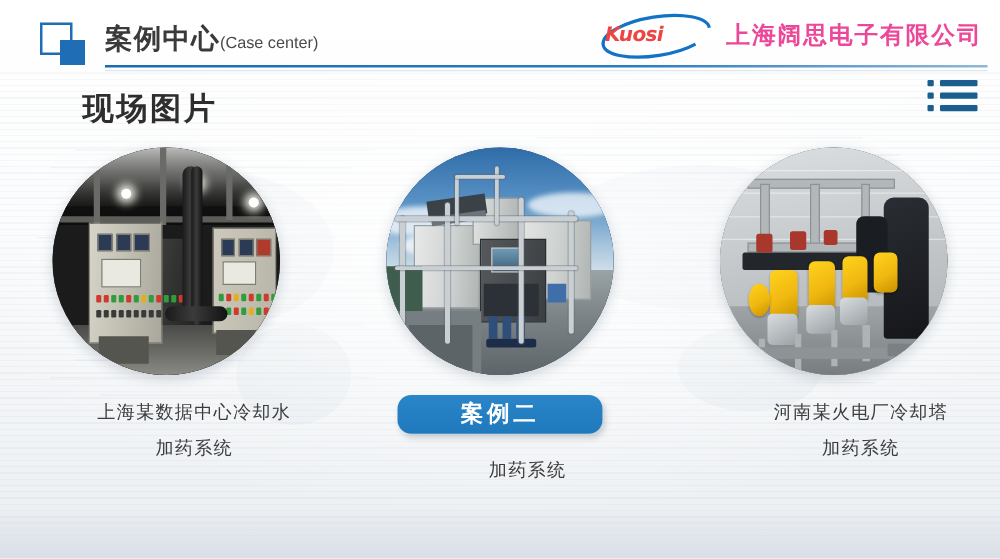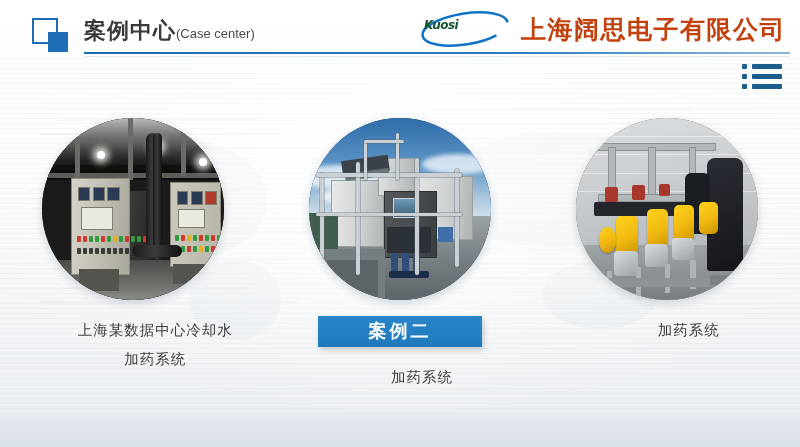--- a/index.html
+++ b/index.html
@@ -58,25 +58,25 @@
     background:rgba(120,150,180,.22);
   }
 
   
   .brand{position:absolute;right:14px;top:6px;height:46px;display:flex;align-items:center;gap:10px;}
   .brand-mark{position:relative;width:92px;height:40px;}
   .brand-mark svg{position:absolute;left:0;top:0;}
   .brand-mark .wordmark{
     position:absolute;left:5px;top:9px;
     font-family:"DejaVu Sans","Liberation Sans",sans-serif;
-    font-size:12px;font-weight:700;font-style:italic;color:#14532d;
+    font-size:16px;font-weight:700;font-style:italic;color:#ef4444;
     letter-spacing:-0.5px;
   }
   .brand-txt{display:flex;flex-direction:column;justify-content:center;}
-  .brand-cn{font-size:25px;font-weight:700;color:#c2410c;letter-spacing:1.5px;line-height:1.15;white-space:nowrap;}
+  .brand-cn{font-size:19px;font-weight:700;color:#ec4899;letter-spacing:1.5px;line-height:1.15;white-space:nowrap;}
   .brand-en{font-size:10px;font-weight:700;color:#5b7a99;letter-spacing:.6px;line-height:1.3;white-space:nowrap;}
 
   
   .section-title{
     position:absolute;left:66px;top:70px;
     font-size:25px;font-weight:700;color:#2e2e2e;letter-spacing:2px;
   }
   .menu-icon{position:absolute;right:18px;top:62px;width:40px;height:30px;}
   .menu-row{position:absolute;left:0;display:flex;align-items:center;gap:5px;}
   .menu-dot{width:5px;height:5px;background:#1b5e8e;border-radius:1px;}
@@ -94,21 +94,21 @@
   .photo .inner{position:absolute;inset:0;}
 
   .case-badge{
     margin-top:16px;position:relative;
     min-width:136px;height:31px;line-height:31px;text-align:center;
     color:#ffffff;font-size:18px;font-weight:700;letter-spacing:3px;
     padding:0 14px;
     box-shadow:2px 3px 5px rgba(80,90,100,.28);
   }
   .badge-1{background:linear-gradient(180deg,#f0a51f 0%,#e99a15 100%);}
-  .badge-2{background:linear-gradient(180deg,#2a86c8 0%,#1f79bd 100%);}
+  .badge-2{background:linear-gradient(180deg,#2a86c8 0%,#1f79bd 100%);border-radius:11px;}
   .badge-3{background:linear-gradient(180deg,#15b2ad 0%,#0aa6a1 100%);}
 
   .caption{
     margin-top:16px;text-align:center;
     font-size:14.5px;color:#3c3c3c;line-height:2.0;letter-spacing:1px;
   }
   .caption span{display:block;margin-left:44px;}
 
   
   .p1{background:#1b1b1b;}
@@ -221,20 +221,21 @@
           <ellipse cx="46" cy="20" rx="43" ry="15.5" fill="none" stroke="#ffffff" stroke-width="5" transform="rotate(-9 46 20)" stroke-dasharray="28 200" stroke-dashoffset="10"></ellipse>
         </svg>
         <span class="wordmark">Kuosi</span>
       </div>
       <div class="brand-txt">
         <div class="brand-cn">上海阔思电子有限公司</div>
       </div>
     </div>
   </div>
 
+  <div class="section-title">现场图片</div>
 
   <div class="menu-icon">
     <div class="menu-row" style="top:2px;">
       <span class="menu-dot"></span>
       <span class="menu-bar"></span>
     </div>
     <div class="menu-row" style="top:12px;">
       <span class="menu-dot"></span>
       <span class="menu-bar"></span>
     </div>
@@ -408,18 +409,19 @@
           <div class="pump" style="left:13%;top:60%;width:9%;height:14%;border-radius:50%;"></div>
           <div class="leg" style="left:17%;top:84%;width:3%;height:14%;"></div>
           <div class="leg" style="left:33%;top:82%;width:3%;height:16%;"></div>
           <div class="leg" style="left:49%;top:80%;width:3%;height:16%;"></div>
           <div class="leg" style="left:63%;top:78%;width:3%;height:16%;"></div>
           <div class="frame" style="left:8%;top:88%;width:78%;height:4%;background:#8e9396;"></div>
           <div class="darkbar" style="left:74%;top:86%;width:16%;height:6%;background:#7b8084;"></div>
         </div>
       </div>
       <div class="caption">
+        <span>河南某火电厂冷却塔</span>
         <span>加药系统</span>
       </div>
     </div>
 
   </div>
 </div>
 
 </body></html>

